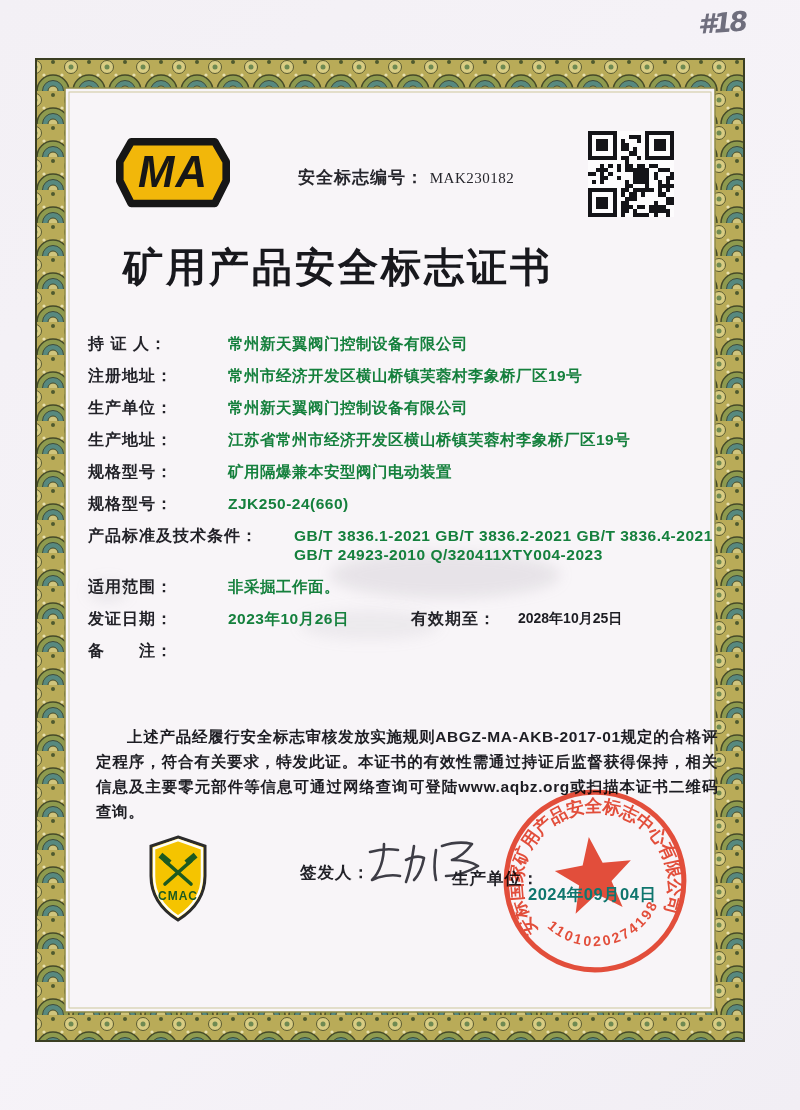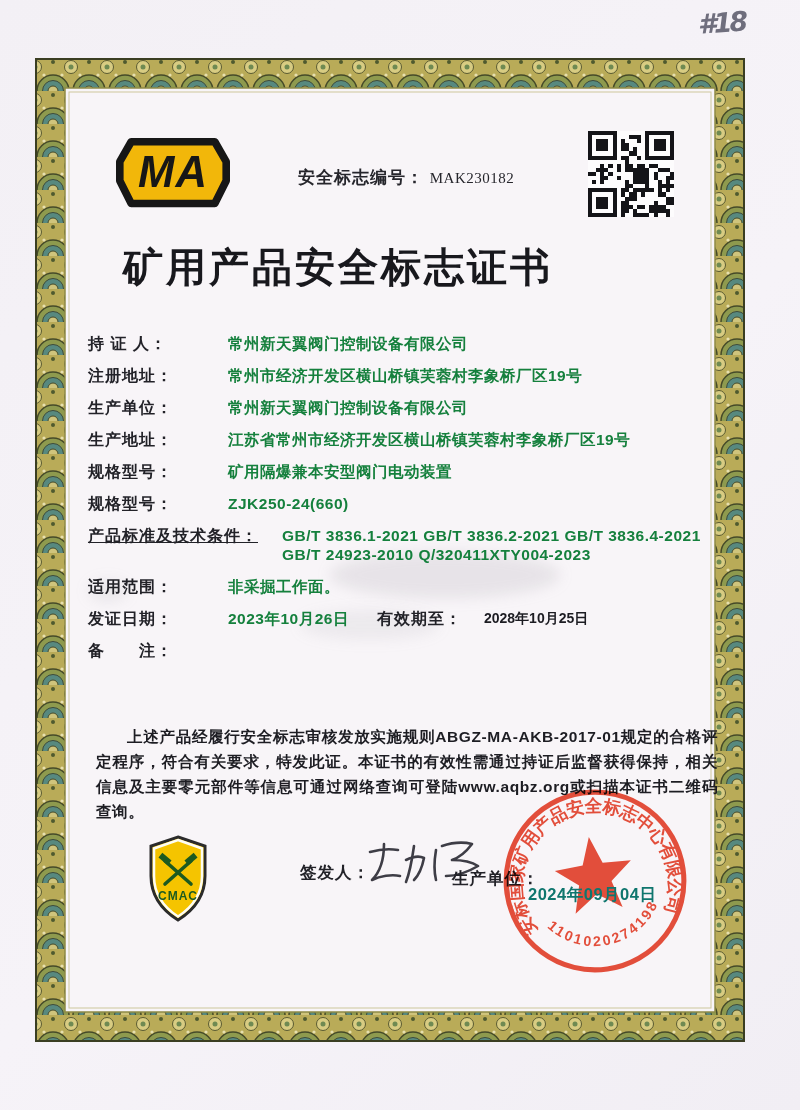--- a/index.html
+++ b/index.html
@@ -25,23 +25,23 @@
   .doc-title{
     position:absolute;left:0;top:240px;width:676px;text-align:center;
     font-family:"Liberation Serif",serif;font-weight:900;font-size:40px;
     letter-spacing:3px;color:#18181d;
   }
   
   .fields{position:absolute;left:88px;top:334px;width:628px;}
   .frow{display:flex;align-items:flex-start;margin-bottom:13px;line-height:19px;}
   .flabel{flex:0 0 auto;min-width:124px;font-weight:700;font-size:16px;letter-spacing:1px;white-space:nowrap;color:#222228;}
   .fvalue{font-weight:700;font-size:15.5px;letter-spacing:.5px;color:#15803d;margin-left:16px;}
-  .frow.std .flabel{min-width:0;margin-right:8px;text-decoration:underline;}
+  .frow.std .flabel{min-width:0;margin-right:20px;}
   .frow.std .fvalue{max-width:420px;}
-  .frow.dates .flabel2{font-weight:700;font-size:16px;letter-spacing:1px;margin-left:28px;white-space:nowrap;color:#222228;}
+  .frow.dates .flabel2{font-weight:700;font-size:16px;letter-spacing:1px;margin-left:62px;white-space:nowrap;color:#222228;}
   .frow.dates .fvalue2{font-weight:700;font-size:14px;margin-left:22px;color:#1c1c22;}
   .frow.remark{margin-top:6px;}
   
   .statement{
     position:absolute;left:96px;top:724px;width:622px;
     font-size:15.5px;font-weight:700;line-height:25px;letter-spacing:.6px;
     text-indent:2em;color:#1d1d23;text-align:justify;
   }
   
   .cmac{position:absolute;left:144px;top:834px;}

